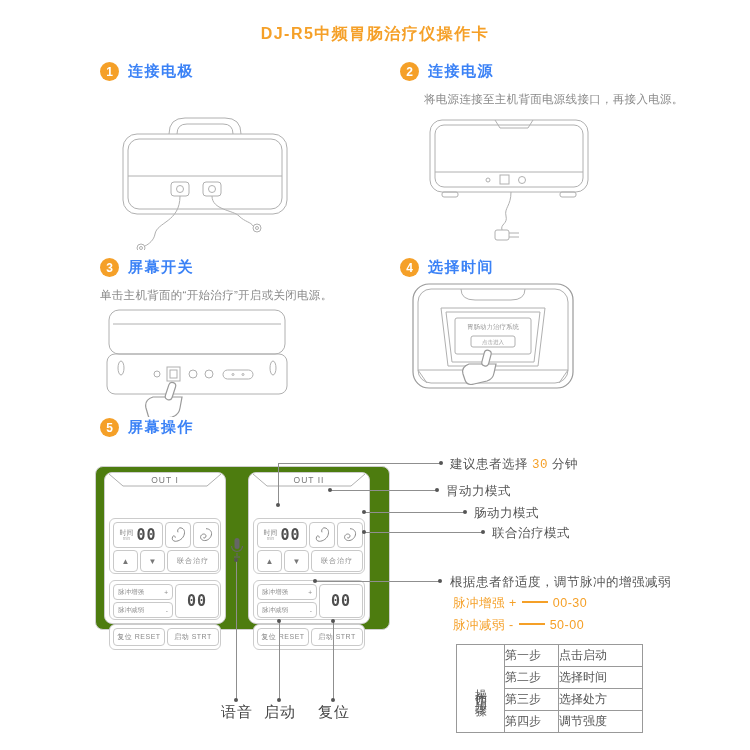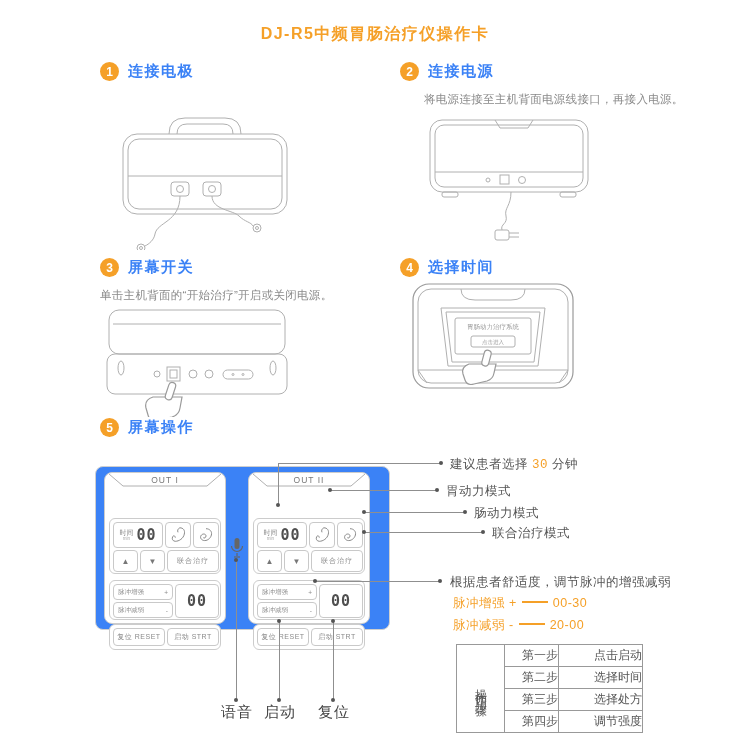--- a/index.html
+++ b/index.html
@@ -16,21 +16,21 @@
   .step-title { font-size:15px; font-weight:bold; color:#3b82f6; letter-spacing:1.5px; }
   .desc { position:absolute; font-size:11.5px; color:#8a8a8a; letter-spacing:0.3px; }
 
   svg.illus { position:absolute; }
   .ln { stroke:#b0b0b0; fill:none; stroke-width:1; }
   .lnd { stroke:#9a9a9a; fill:none; stroke-width:1.2; }
   .fillw { fill:#fff; }
 
   
   .panel { position:absolute; left:95px; top:466px; width:295px; height:164px;
-    border:1px solid #cfcfcf; border-radius:8px; background:#3b82f6; }
+    border:1px solid #cfcfcf; border-radius:8px; background:#4d7c0f; }
   .subpanel { position:absolute; top:5px; width:122px; height:152px;
     border:1px solid #ccc; border-radius:8px; background:#fff; }
   .tab-notch { position:absolute; left:0; top:0; }
   .tab-label { position:absolute; left:0; top:2px; width:120px; text-align:center;
     font-size:8.5px; color:#777; letter-spacing:1px; }
   .group { position:absolute; border:1px solid #ccc; border-radius:6px; background:#fff;margin-top:27px; }
   .pb { position:absolute; border:1px solid #c9c9c9; border-radius:4px; background:#fff;
     display:flex; align-items:center; justify-content:center; color:#8a8a8a; }
   .seg { font-family:"DejaVu Sans Mono",monospace; font-weight:bold; color:#4f4f4f;
     font-size:15px; letter-spacing:1px; }
@@ -51,21 +51,21 @@
 
   .ann { position:absolute; font-size:12.5px; color:#555; letter-spacing:0.5px; white-space:nowrap; }
   .ann .hi { color:#F5A028;font-family:Liberation Mono, monospace; }
   .ann.orange { color:#F5A028; }
   .dash { display:inline-block; width:26px; border-top:2px solid #F5A028; margin:0 5px; vertical-align:4px; }
 
   .blabel { position:absolute; font-size:15px; color:#444; letter-spacing:1px; white-space:nowrap; }
 
   
   table.steps { position:absolute; left:456px; top:644px; border-collapse:collapse; }
-  table.steps td { border:1px solid #999; font-size:12px; color:#555; text-align:right;
+  table.steps td { border:1px solid #999; font-size:12px; color:#555; text-align:left;
     height:22px; padding:0; }
   td.c1 { width:48px; }
   td.c2 { width:54px; }
   td.c3 { width:84px; }
   .vtext { writing-mode:vertical-rl; margin:0 auto; font-size:12px; letter-spacing:4px; color:#555; }
 </style>
 </head>
 <body>
 
 <div class="stage">
@@ -314,21 +314,21 @@
     <span>分钟</span>
   </div>
   <div class="ann" style="left:446px;top:483px">胃动力模式</div>
   <div class="ann" style="left:474px;top:505px">肠动力模式</div>
   <div class="ann" style="left:492px;top:525px">联合治疗模式</div>
   <div class="ann" style="left:450px;top:574px">根据患者舒适度，调节脉冲的增强减弱</div>
   <div class="ann orange" style="left:453px;top:595px">
     <span>脉冲增强 +</span><span class="dash"></span><span>00-30</span>
   </div>
   <div class="ann orange" style="left:453px;top:617px">
-    <span>脉冲减弱 -</span><span class="dash"></span><span>20-00</span>
+    <span>脉冲减弱 -</span><span class="dash"></span><span>50-00</span>
   </div>
 
   <div class="blabel" style="left:221px;top:703px">语音</div>
   <div class="blabel" style="left:264px;top:703px">启动</div>
   <div class="blabel" style="left:318px;top:703px">复位</div>
 
   <table class="steps">
     <tbody>
         <tr>
       <td class="c1" rowspan="4">

